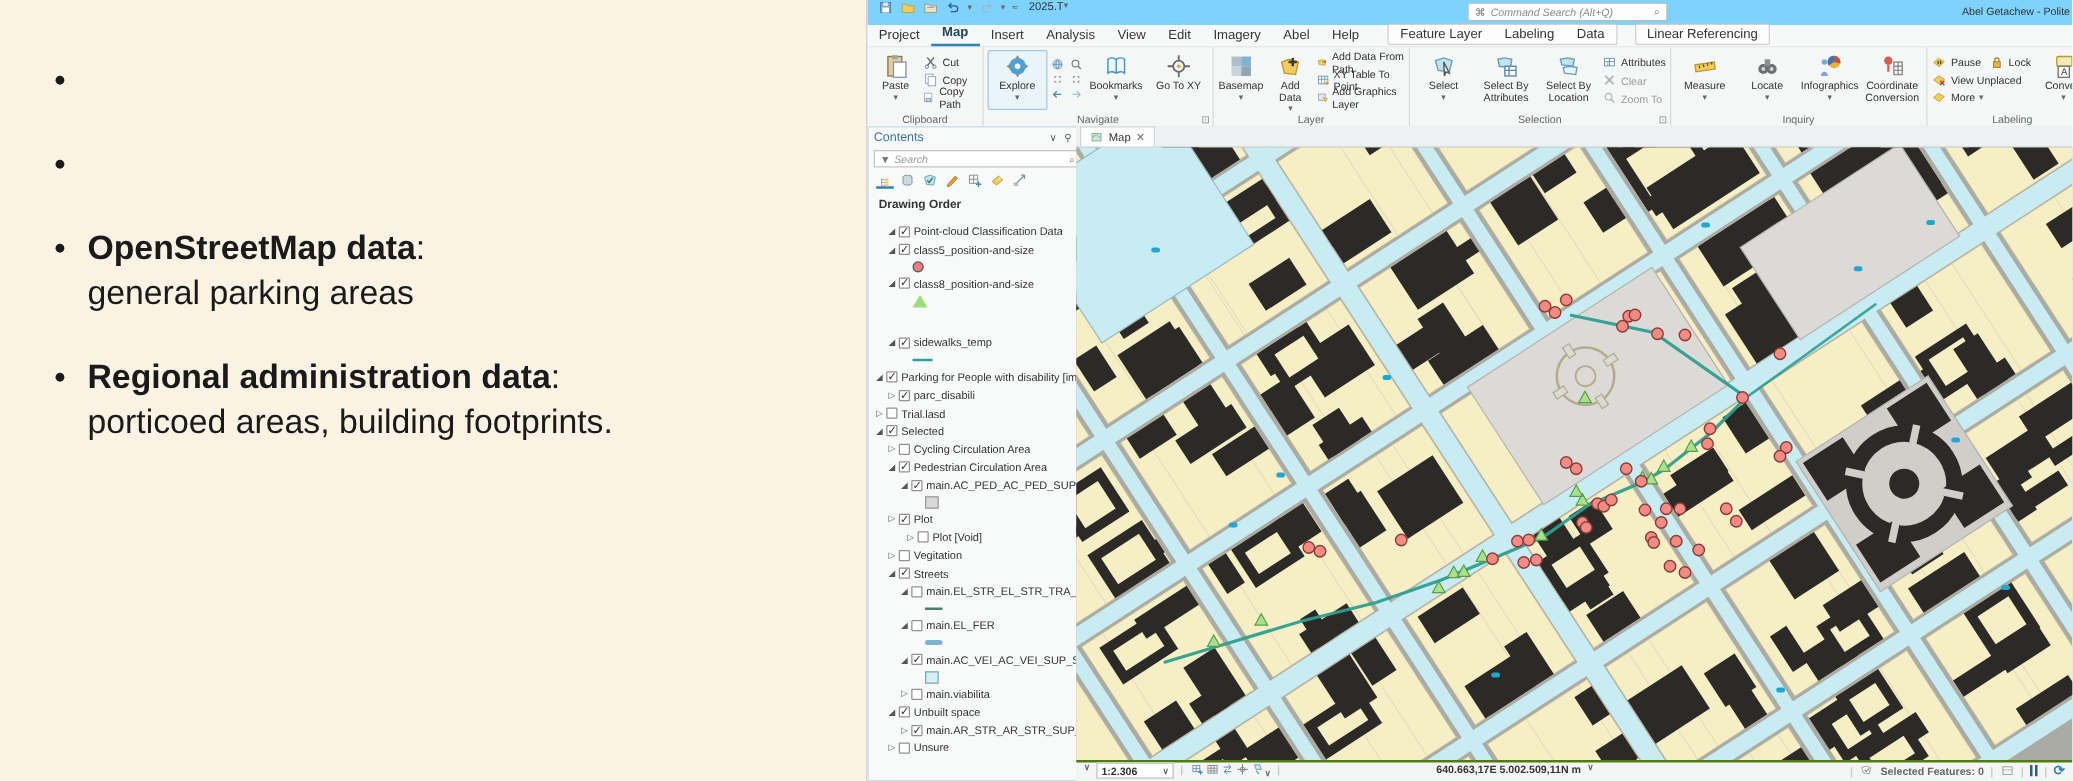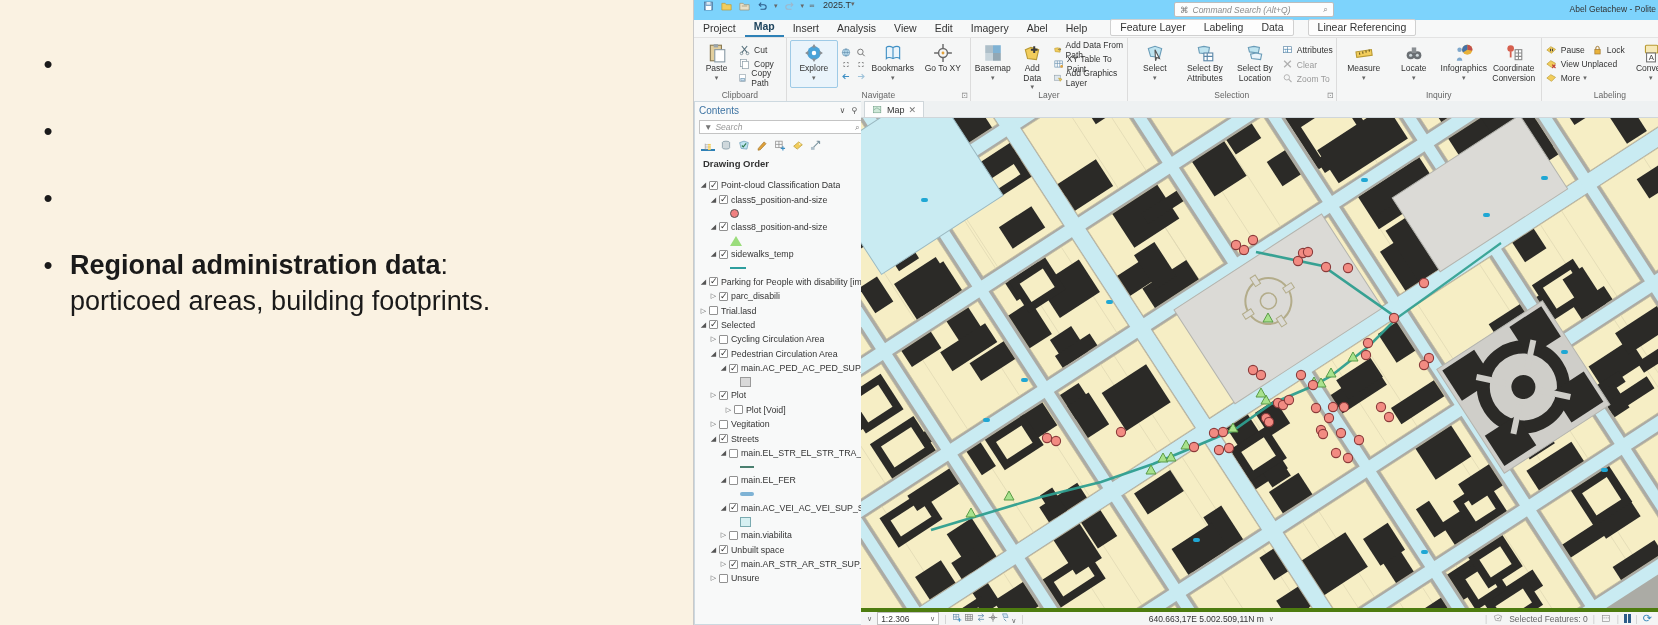--- a/index.html
+++ b/index.html
@@ -75,21 +75,21 @@
   #tree-scroll { position:absolute; right:1px; top:12px; bottom:1px; width:7px; background:#f0f0f0; }
   #tree-thumb { position:absolute; left:1px; top:45px; width:5px; height:110px; background:#c2c2c2; border-radius:2px; }
   #tree-up { position:absolute; right:1px; top:2px; width:7px; font-size:6px; color:#888; text-align:center; }
 
   
   #mapview { position:absolute; left:167px; top:0; right:0; height:524px; background:#e8ebec; }
   #maptabs { height:17px; background:#eef1f2; border-bottom:1px solid #cfd6da; display:flex; align-items:flex-end; padding-left:3px; }
   #maptab { height:16px; background:#fdfdfd; border:1px solid #cfd6da; border-bottom:none; display:flex; align-items:center; gap:4px; font-size:9px; color:#333; padding:0 7px; }
   #maptab .ic { width:11px; height:10px; }
   #mapcanvas { position:absolute; left:0; top:17px; right:0; bottom:0; }
-  #statusbar-inner { position:absolute; left:167px; bottom:0; right:0; height:17px; background:#f4f5f5; border-top:4px solid #4d7c0f; display:flex; align-items:center; font-size:8.5px; color:#444; gap:5px; padding:0 6px; }
+  #statusbar-inner { position:absolute; left:167px; bottom:0; right:0; height:17px; background:#f4f5f5; border-top:2px solid #4d7c0f; display:flex; align-items:flex-start; font-size:8.5px; color:#444; gap:5px; padding:0 6px;font-weight:bold; }
   #scalebox { width:62px; height:13px; background:#fff; border:1px solid #c0c0c0; display:flex; align-items:center; font-size:8.5px; padding:0 3px; color:#333; }
   #scalebox .grow { flex:1; }
   .sbic { width:12px; height:11px; }
   .sep { color:#c9c9c9; }
   #coords { margin-left:120px; color:#333; }
   .right-cluster { margin-left:auto; display:flex; align-items:center; gap:5px; color:#666; }
   .pausebars { display:flex; gap:1.5px; }
   .pausebars i { display:block; width:2.5px; height:9px; background:#2e5d8a; }
 </style>
 </head>
@@ -99,20 +99,21 @@
 <div id="slide">
   <div class="bullets" id="bullets">
         <div class="bullet">
           <div class="dot">•</div>
         </div>
         <div class="bullet">
           <div class="dot">•</div>
         </div>
         <div class="bullet">
           <div class="dot">•</div>
+          <div class="txt"><b>OpenStreetMap data</b>:<br>general parking areas</div>
         </div>
         <div class="bullet">
           <div class="dot">•</div>
           <div class="txt"><b>Regional administration data</b>:<br>porticoed areas, building footprints.</div>
         </div>
       </div>
 </div>
 
 <div id="app">
   <div id="titlebar">
@@ -533,21 +534,21 @@
                 <path d="M3 10 L10 4 L15 8 L8 14 Z" fill="#f2cd5c" stroke="#b99a33"></path>
                 <circle cx="11.5" cy="6.8" r="1" fill="#fff"></circle>
               </svg></span>
             <span class="ic"><svg viewBox="0 0 18 18" width="100%" height="100%" xmlns="http://www.w3.org/2000/svg">
                 <path d="M3 14 L14 3 M14 3 L10 3 M14 3 V7" stroke="#78909c" stroke-width="1.4" fill="none"></path>
                 <rect x="2" y="11" width="5" height="4" fill="#aebfc9"></rect>
               </svg></span>
           </div>
       <div id="drawing-order">Drawing Order</div>
       <div id="tree">
-            <div class="trow" style="padding-left: 4px;">
+            <div class="trow" style="padding-left: 14px;">
               <span class="exp">◢</span>
               <span class="cb on"></span>
               <span style="overflow: hidden; text-overflow: ellipsis;">Point-cloud Classification Data</span>
             </div>
             <div class="trow" style="padding-left: 14px;">
               <span class="exp">◢</span>
               <span class="cb on"></span>
               <span style="overflow: hidden; text-overflow: ellipsis;">class5_position-and-size</span>
             </div>
             <div class="trow" style="padding-left: 24px; height: 13px;">
@@ -556,21 +557,21 @@
             </div>
             <div class="trow" style="padding-left: 14px;">
               <span class="exp">◢</span>
               <span class="cb on"></span>
               <span style="overflow: hidden; text-overflow: ellipsis;">class8_position-and-size</span>
             </div>
             <div class="trow" style="padding-left: 24px; height: 13px;">
               <span class="exp"></span>
               <span class="sym" style="width:0;height:0;border-left:6px solid transparent;border-right:6px solid transparent;border-bottom:10px solid #9BDD7C;"></span>
             </div>
-            <div class="trow" style="padding-left: 14px;">
+            <div class="trow" style="padding-left: 14px; margin-top: 20px;">
               <span class="exp">◢</span>
               <span class="cb on"></span>
               <span style="overflow: hidden; text-overflow: ellipsis;">sidewalks_temp</span>
             </div>
             <div class="trow" style="padding-left: 24px; height: 13px;">
               <span class="exp"></span>
               <span class="sym" style="width:16px;height:2px;background:#2E9E9E;"></span>
             </div>
             <div class="trow" style="padding-left: 4px;">
               <span class="exp">◢</span>

